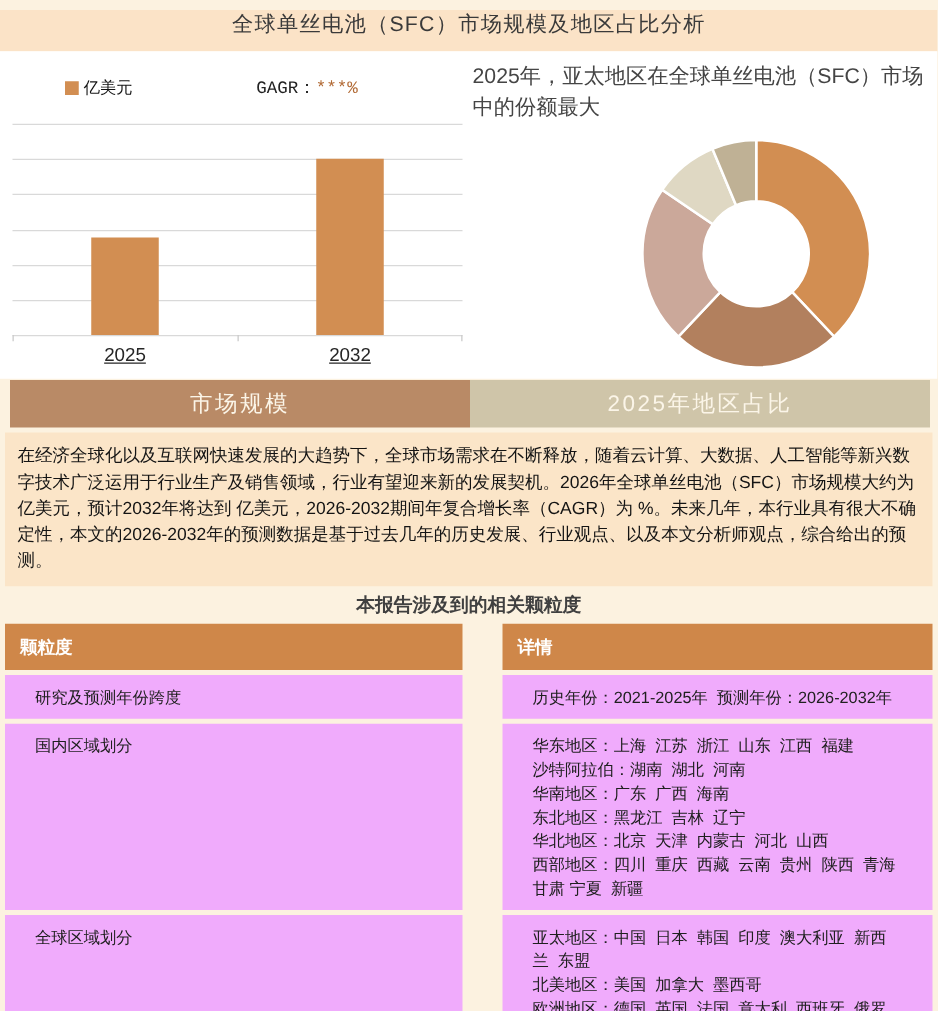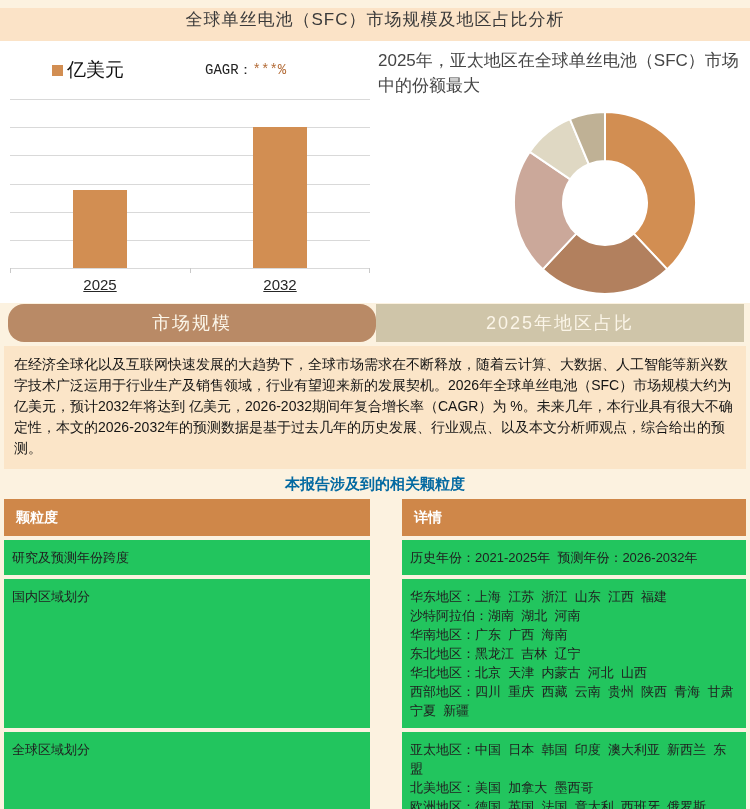--- a/index.html
+++ b/index.html
@@ -14,21 +14,21 @@
     margin-top:8px; height:33px; background:#FBE3C7;
     display:flex; align-items:flex-start; justify-content:center;
   }
   .header-band h1 { font-size:17px; font-weight:500; color:#3A3A3A; letter-spacing:1px; }
   
   .charts { position:relative; height:262px; background:#FFFFFF; }
   .bar-panel { position:absolute; left:0; top:0; width:375px; height:262px; }
   .pie-panel { position:absolute; left:375px; top:0; width:375px; height:294px; }
   .bar-legend-row { position:absolute; left:52px; top:18px; height:22px; display:flex; align-items:center; }
   .legend-swatch { width:11px; height:11px; display:inline-block; margin-right:4px; }
-  .bar-legend-label { font-size:19px; color:#111; }
+  .bar-legend-label { font-size:13px; color:#111; }
   .cagr { position:absolute; left:205px; top:20px; font-family:"Liberation Mono","DejaVu Sans Mono",monospace; font-size:14px; color:#222; }
   .cagr .stars { color:#B26A35; }
   #bar-plot { position:absolute; left:10px; top:58px; width:360px; height:169px; }
   .gridline { position:absolute; left:0; width:100%; height:1px; background:#D9D9D9; }
   .bar { position:absolute; bottom:0; }
   .axis-labels { position:absolute; left:10px; top:235px; width:360px; display:flex; }
   .axis-labels span { width:180px; text-align:center; font-size:15px; color:#262626;text-decoration:underline; }
   .tick { position:absolute; top:169px; width:1px; height:5px; background:#C9C9C9; }
   .pie-title { position:absolute; left:3px; top:8px; width:372px; font-size:17px; line-height:1.45; color:#454545; }
   .pie-legend { position:absolute; left:30px; top:93px; width:105px; }
@@ -37,25 +37,25 @@
   .pie-legend-item span.lab { font-size:15px; color:#1a1a1a; line-height:1.25; }
   #donut-svg { position:absolute; left:138px; top:70px; }
   
   .tabs { display:flex; margin:1px 6px 0 8px; height:38px; }
   .tab { flex:1; display:flex; align-items:center; justify-content:center;
          font-size:18px; color:#FBF5E8; letter-spacing:2px; }
   
   .summary { margin:4px 4px 0 4px; background:#FBE5C8; padding:8px 10px 10px 10px; }
   .summary p { font-size:14px; line-height:1.5; color:#141414; }
   
-  .table-title { text-align:center; font-size:15px; font-weight:bold; color:#0369a1; margin:6px 0 5px 0; }
+  .table-title { text-align:center; font-size:15px; font-weight:bold; color:#404040; margin:6px 0 5px 0; }
   .gran-table { margin:0 4px; }
   .t-row { display:grid; grid-template-columns:366px 1fr; column-gap:4px; margin-bottom:4px;gap:32px; }
   .t-row.head .t-cell { background:#CF8749; color:#FFFFFF; font-weight:bold; font-size:14px; padding:9px 12px; }
-  .t-cell { background:#22c55e; font-size:13px; color:#202020; padding:8px 8px; line-height:19px; }
+  .t-cell { background:#f0abfc; font-size:13px; color:#202020; padding:8px 24px; line-height:19px; }
   .t-cell.detail { white-space:pre-wrap; }
   .t-row:last-child .t-cell { padding-bottom:18px; }
 </style>
 </head>
 <body>
 
 <div class="header-band">
   <h1>全球单丝电池（SFC）市场规模及地区占比分析</h1>
 </div>
 
@@ -92,21 +92,21 @@
         <path d="M 92 1 A 91 91 0 0 1 154.2937866395107 158.33614509534843 L 120.75097844900493 122.61668235169927 A 42 42 0 0 0 92 50 Z" fill="#D28E52" stroke="#FFFFFF" stroke-width="2"></path>
         <path d="M 154.2937866395107 158.33614509534843 A 91 91 0 0 1 29.706213360489357 158.33614509534846 L 63.24902155099509 122.6166823516993 A 42 42 0 0 0 120.75097844900493 122.61668235169927 Z" fill="#B2805E" stroke="#FFFFFF" stroke-width="2"></path>
         <path d="M 29.706213360489357 158.33614509534846 A 91 91 0 0 1 16.73566774101488 40.850412615456115 L 57.2626158804684 68.39249813021051 A 42 42 0 0 0 63.24902155099509 122.6166823516993 Z" fill="#CBA89A" stroke="#FFFFFF" stroke-width="2"></path>
         <path d="M 16.73566774101488 40.850412615456115 A 91 91 0 0 1 56.91185670275687 8.036780671819571 L 75.80547232434932 53.24774492545519 A 42 42 0 0 0 57.2626158804684 68.39249813021051 Z" fill="#DFD8C3" stroke="#FFFFFF" stroke-width="2"></path>
         <path d="M 56.91185670275687 8.036780671819571 A 91 91 0 0 1 91.99999999999997 1 L 91.99999999999999 50 A 42 42 0 0 0 75.80547232434932 53.24774492545519 Z" fill="#BFB195" stroke="#FFFFFF" stroke-width="2"></path>
       </svg>
   </div>
 </div>
 
 <div class="tabs" id="tabs-row">
-    <div class="tab" style="background: rgb(185, 138, 102); border-radius: 16px;">市场规模</div>
+    <div class="tab" style="background: rgb(185, 138, 102);">市场规模</div>
     <div class="tab" style="background: rgb(207, 197, 169);">2025年地区占比</div>
   </div>
 
 <div class="summary">
   <p>在经济全球化以及互联网快速发展的大趋势下，全球市场需求在不断释放，随着云计算、大数据、人工智能等新兴数字技术广泛运用于行业生产及销售领域，行业有望迎来新的发展契机。2026年全球单丝电池（SFC）市场规模大约为 亿美元，预计2032年将达到 亿美元，2026-2032期间年复合增长率（CAGR）为 %。未来几年，本行业具有很大不确定性，本文的2026-2032年的预测数据是基于过去几年的历史发展、行业观点、以及本文分析师观点，综合给出的预测。</p>
 </div>
 
 <div class="table-title">本报告涉及到的相关颗粒度</div>
 <div class="gran-table" id="gran-table">
     <div class="t-row head">

